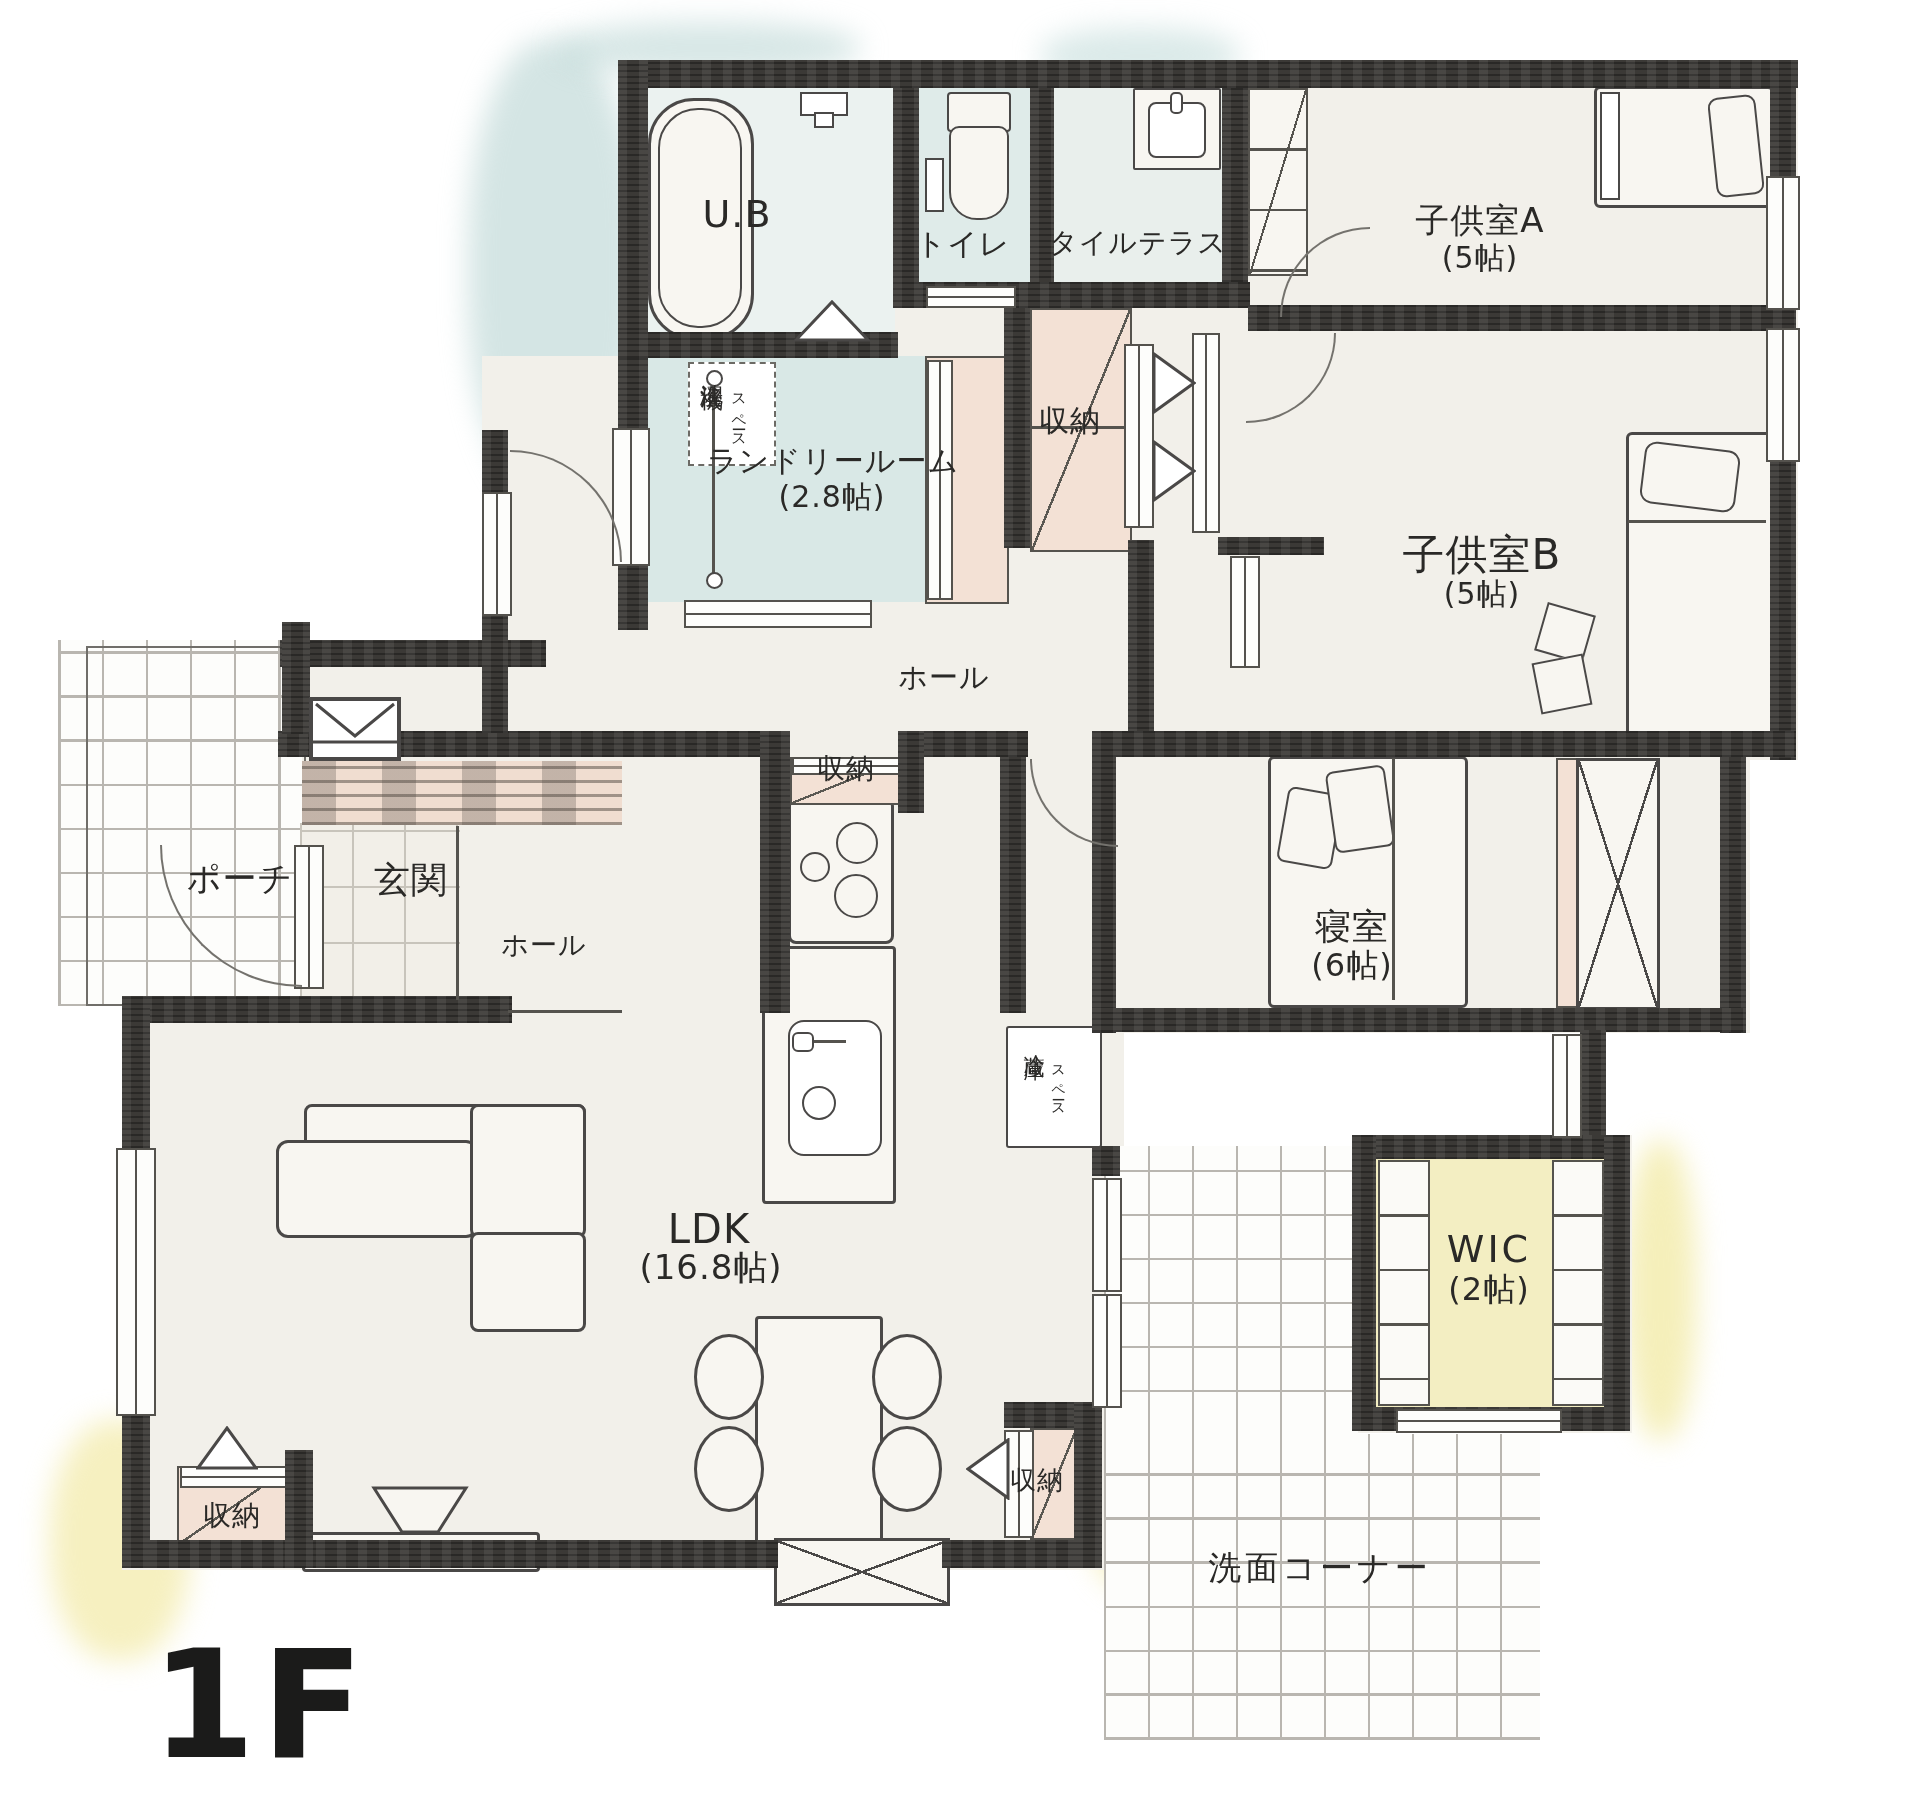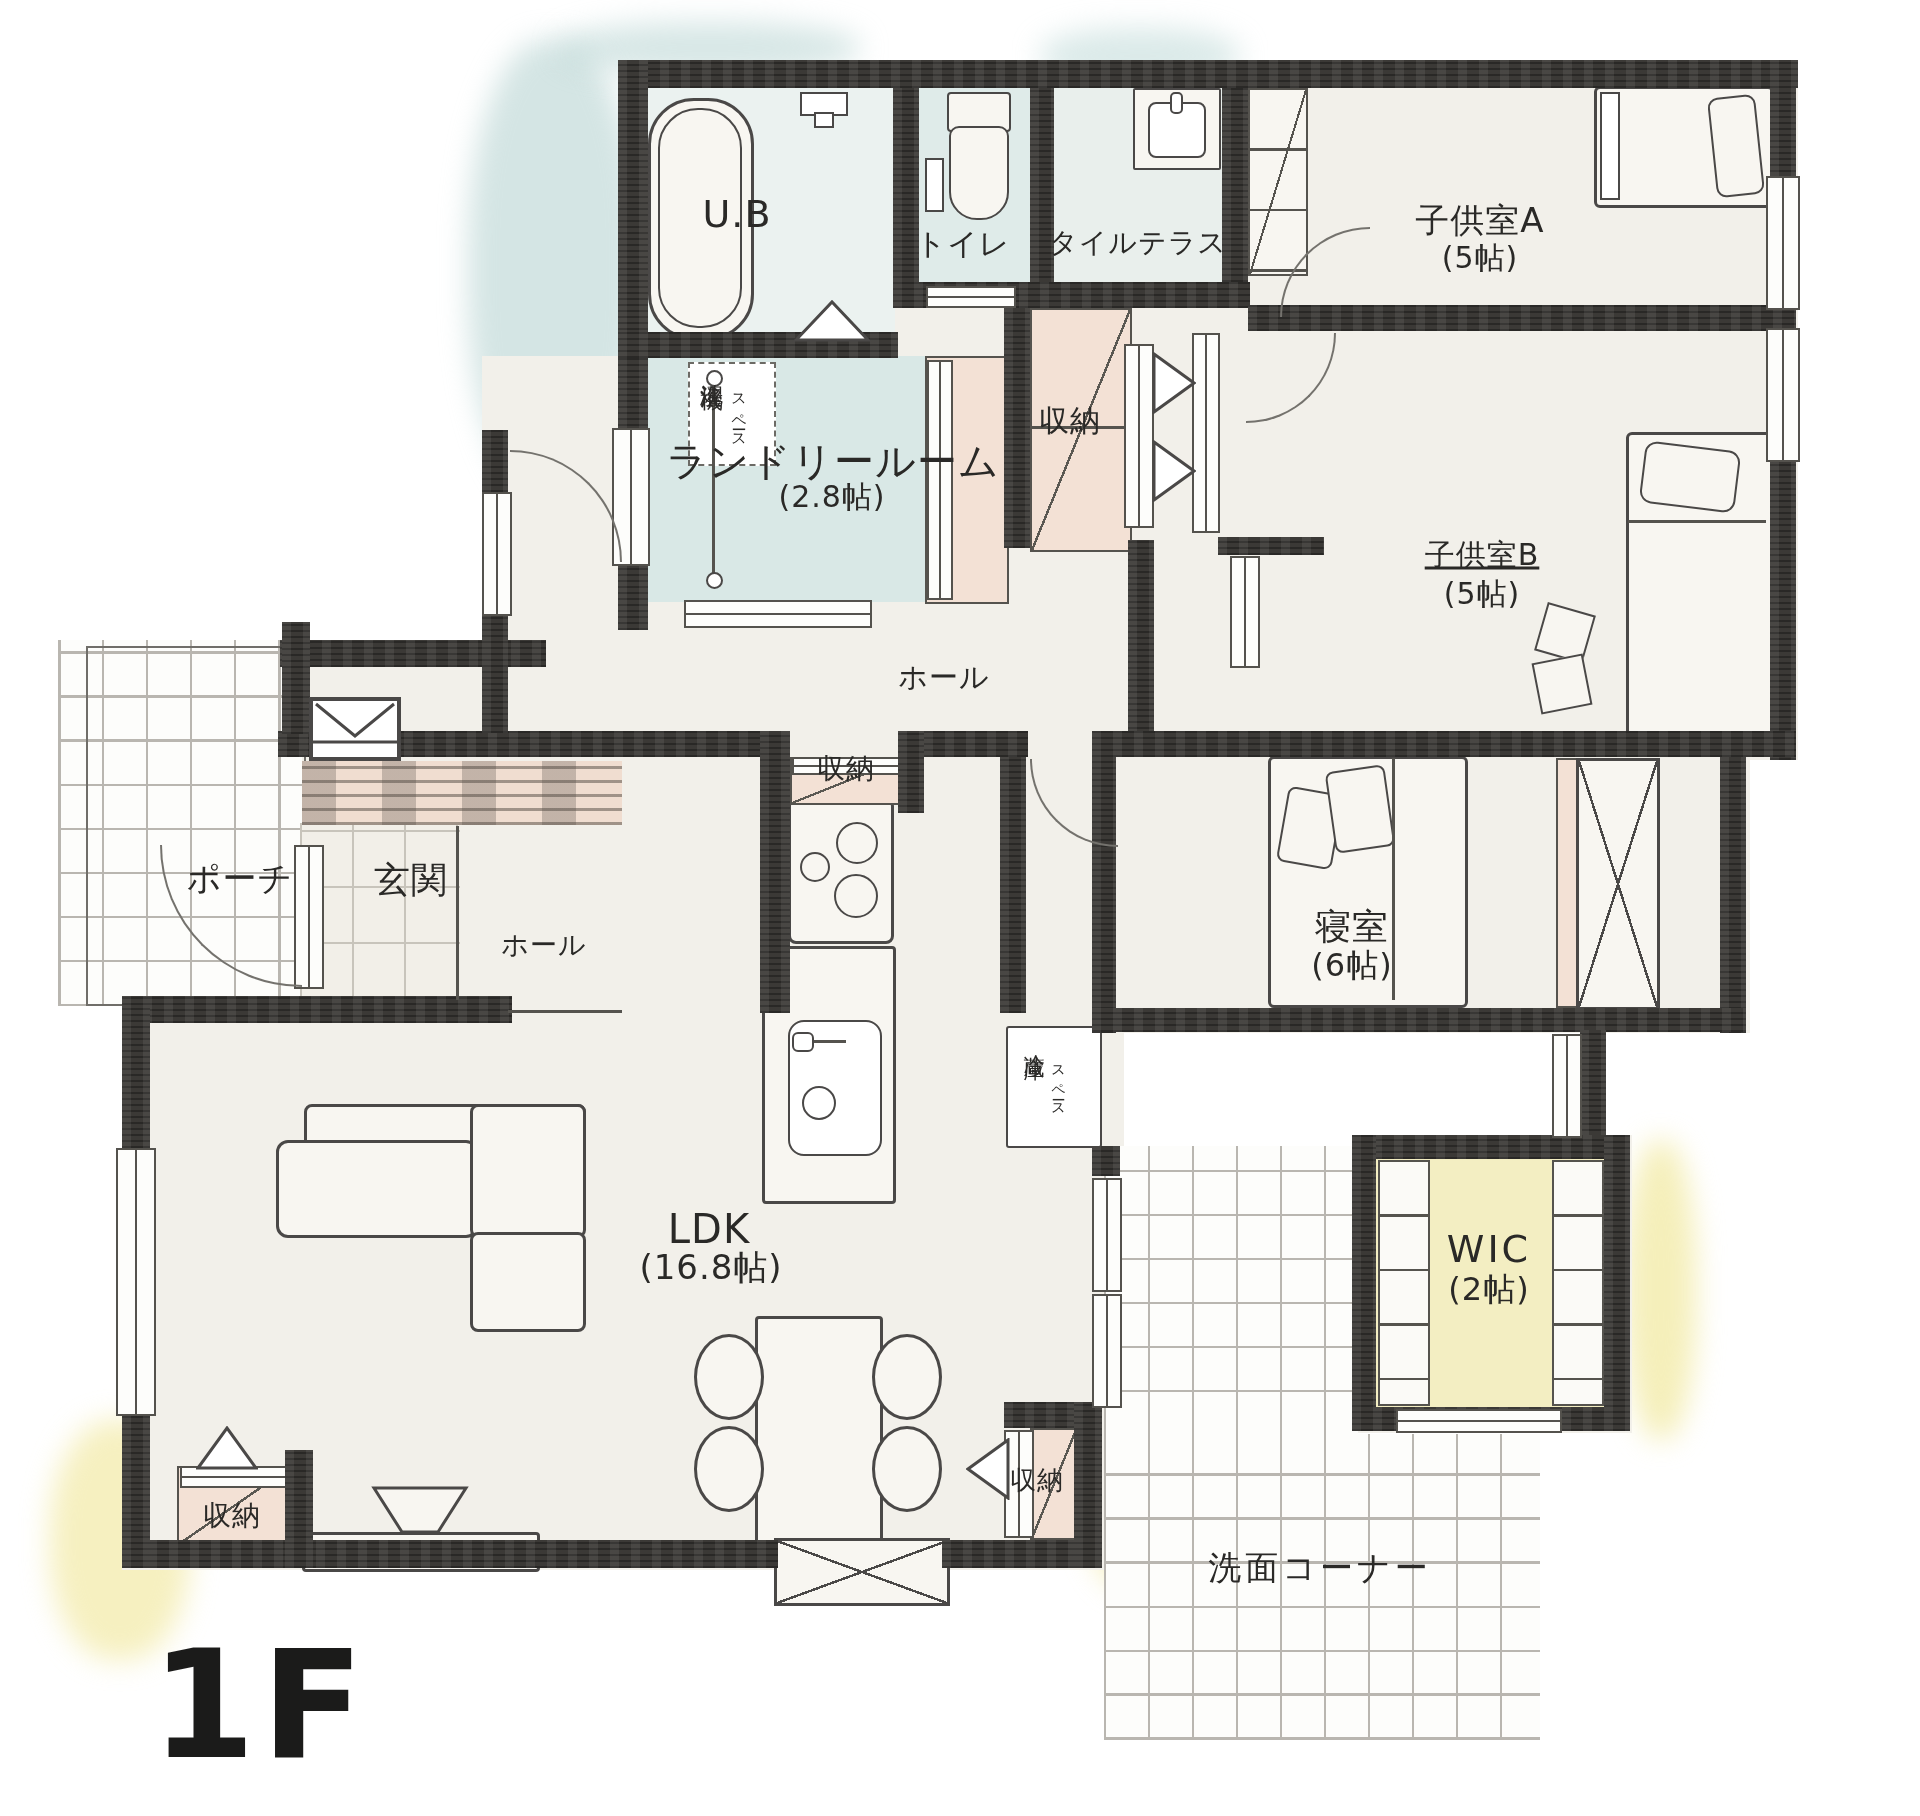--- a/index.html
+++ b/index.html
@@ -261,25 +261,25 @@
     <polyline points="8,8 47,40 86,8" fill="none" stroke="#4a4847" stroke-width="3"></polyline>
     <line x1="3" y1="46" x2="91" y2="46" stroke="#4a4847" stroke-width="3"></line>
   </svg>
 
   <div class="lbl" style="left:737px;top:214px;font-size:38px;">U.B</div>
   <div class="lbl" style="left:963px;top:244px;font-size:30px;">トイレ</div>
   <div class="lbl" style="left:1138px;top:243px;font-size:28px;">タイルテラス</div>
   <div class="lbl" style="left:1480px;top:221px;font-size:34px;">子供室A</div>
   <div class="lbl" style="left:1480px;top:258px;font-size:30px;">(5帖)</div>
   <div class="lbl" style="left:1070px;top:421px;font-size:30px;">収納</div>
-  <div class="lbl" style="left:833px;top:461px;font-size:40px;">ランドリールーム</div>
+  <div class="lbl" style="left:833px;top:461px;font-size:30px;">ランドリールーム</div>
   <div class="lbl" style="left:832px;top:497px;font-size:30px;">(2.8帖)</div>
   <div class="vt" style="left:697px;top:366px;font-size:23px;">洗濯機</div>
   <div class="vt" style="left:729px;top:384px;font-size:15px;">スペース</div>
-  <div class="lbl" style="left:1482px;top:555px;font-size:30px;text-decoration:underline;">子供室B</div>
+  <div class="lbl" style="left:1482px;top:555px;font-size:42px;">子供室B</div>
   <div class="lbl" style="left:1482px;top:594px;font-size:30px;">(5帖)</div>
   <div class="lbl" style="left:944px;top:678px;font-size:29px;">ホール</div>
   <div class="lbl" style="left:240px;top:879px;font-size:34px;">ポーチ</div>
   <div class="lbl" style="left:411px;top:880px;font-size:36px;">玄関</div>
   <div class="lbl" style="left:544px;top:945px;font-size:27px;">ホール</div>
   <div class="lbl" style="left:846px;top:769px;font-size:28px;">収納</div>
   <div class="lbl" style="left:1352px;top:927px;font-size:36px;text-align:center;">寝室</div>
   <div class="lbl" style="left:1352px;top:966px;font-size:32px;">(6帖)</div>
   <div class="vt" style="left:1020px;top:1038px;font-size:21px;">冷蔵庫</div>
   <div class="vt" style="left:1050px;top:1056px;font-size:14px;">スペース</div>

